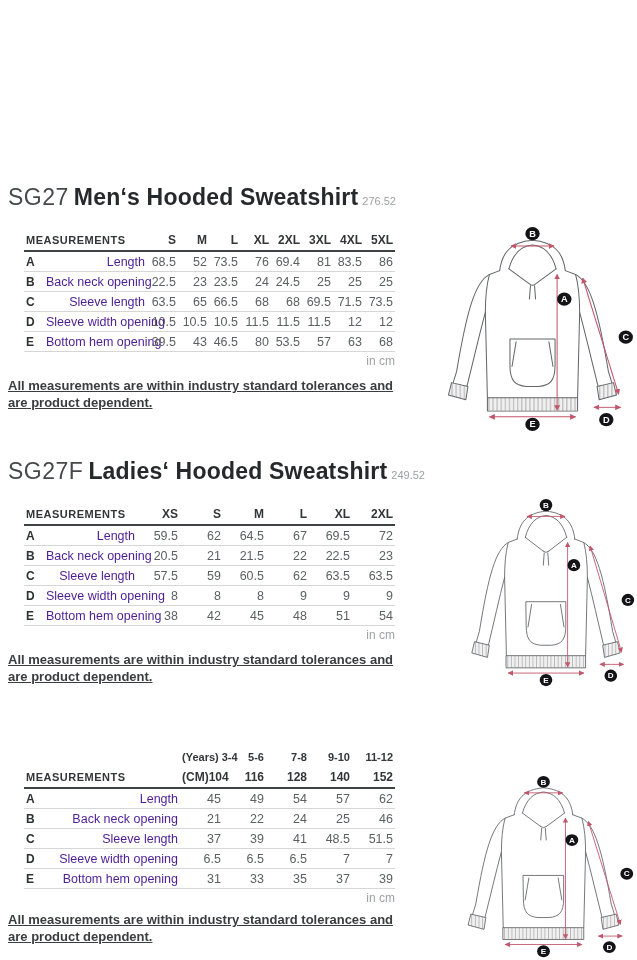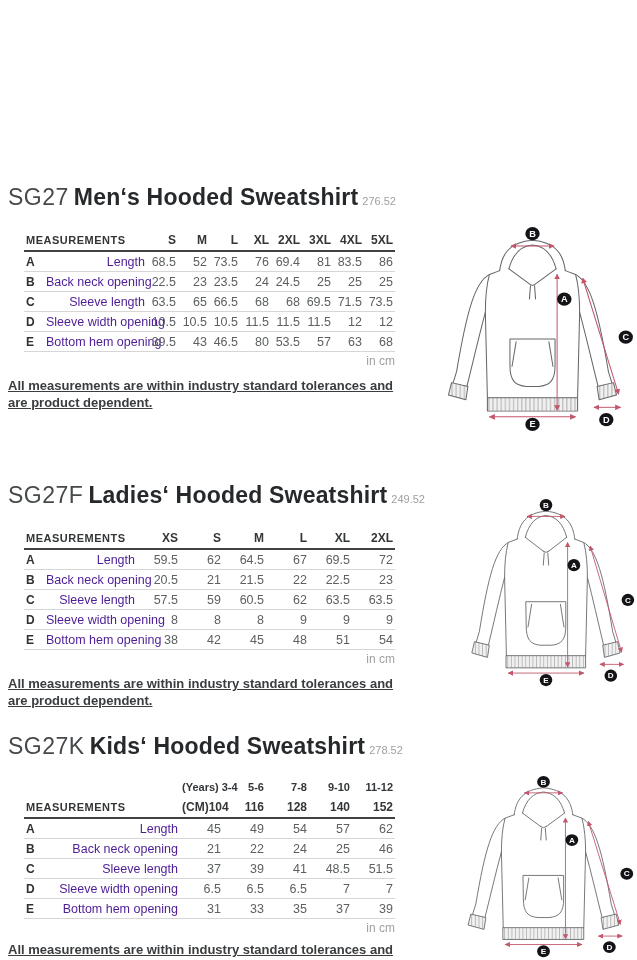--- a/index.html
+++ b/index.html
@@ -7,21 +7,21 @@
     position:relative;width:637px;height:960px;margin:0 auto;background:#ffffff;
     overflow:hidden;font-family:"Liberation Sans",sans-serif;color:#303335;
   }
   
   .brand{position:absolute;top:0;right:0;width:144px;text-align:right;}
   .logo-box{width:144px;height:138px;background:#1b1a1e;display:flex;align-items:center;justify-content:center;}
   .logo-text{font-family:"DejaVu Serif",serif;font-size:88px;line-height:1;color:#ffffff;letter-spacing:-3px;margin-top:-8px;}
   .tagline{margin-top:9px;font-size:17px;color:#4d5052;padding-right:1px;letter-spacing:.2px;}
   
   .section{position:absolute;left:8px;width:420px;}
-  #sec0{top:184px;} #sec1{top:458px;margin-top:24px;} #sec2{top:733px;}
+  #sec0{top:184px;} #sec1{top:458px;} #sec2{top:733px;}
   .sec-title{margin:0;font-size:23px;line-height:26px;white-space:nowrap;font-weight:400;}
   .code{color:#46494b;letter-spacing:.5px;}
   .tname{font-weight:700;color:#26292b;margin-left:5px;letter-spacing:.2px;}
   .sku{font-size:11px;color:#9ea0a2;margin-left:4px;font-weight:400;text-align:center;}
   
   table{border-collapse:collapse;margin:16px 0 0 16px;width:371px;table-layout:fixed;}
   #sec2 table{margin-top:14px;}
   th,td{padding:0 2px;white-space:nowrap;height:19px;font-size:12.5px;}
   col.c-key{width:20px;} 
   table.cols8 col.c-num{width:31px;}
@@ -336,23 +336,20 @@
           </g>
       <g>
             <circle cx="100" cy="208" r="7" fill="#141317"></circle>
             <text x="100" y="211.2" fill="#fff">E</text>
           </g>
     </g>
   </svg>
 </div>
 
   <div class="section" id="sec2">
-    <h2 class="sec-title">
-      <span class="code">SG27K</span><span class="tname">Kids‘ Hooded Sweatshirt</span><span class="sku">278.52</span>
-    </h2>
     <table class="cols5">
         <colgroup>
           <col class="c-key">
           <col class="c-label">
           <col class="c-num">
           <col class="c-num">
           <col class="c-num">
           <col class="c-num">
           <col class="c-num">
         </colgroup>

